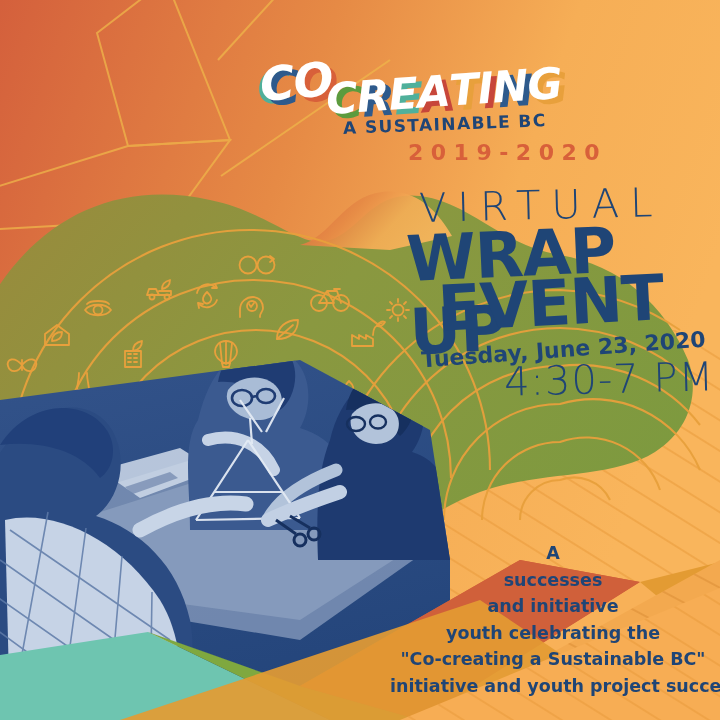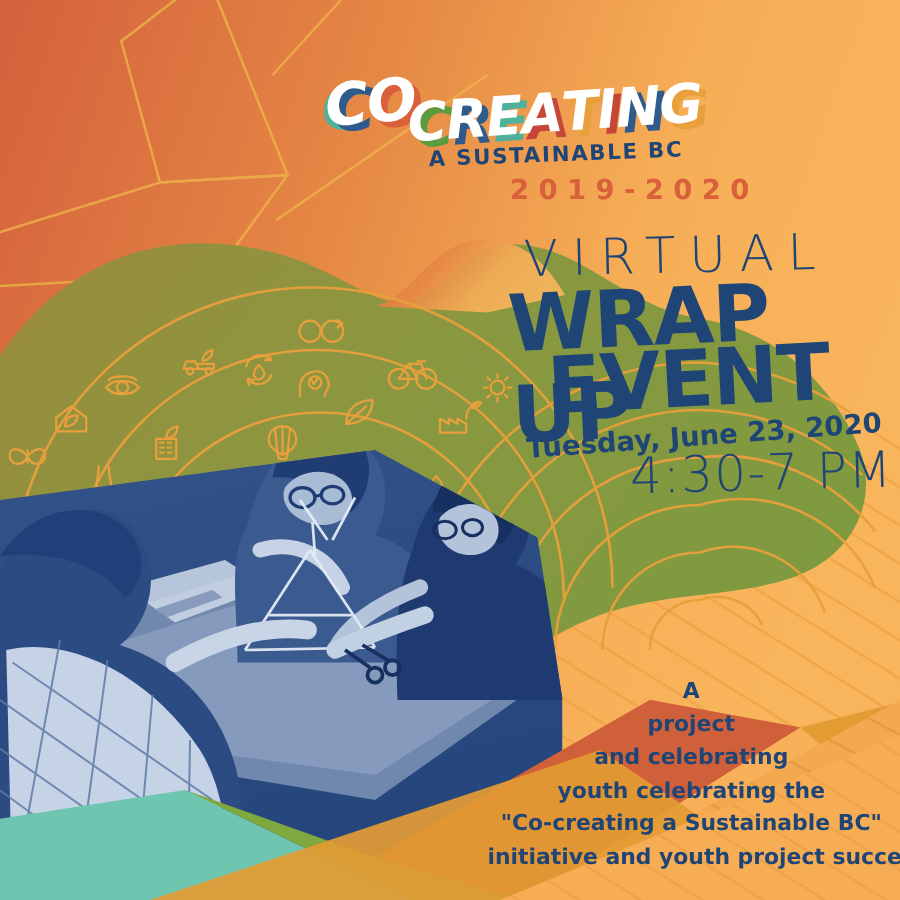--- a/index.html
+++ b/index.html
@@ -389,20 +389,20 @@
   <div class="txt" id="tagline">A SUSTAINABLE BC</div>
   <div class="txt" id="years">2019-2020</div>
   <div class="txt" id="virtual">VIRTUAL</div>
   <div class="txt" id="wrapup">WRAP UP</div>
   <div class="txt" id="eventline">EVENT</div>
   <div class="txt" id="date">Tuesday, June 23, 2020</div>
   <div class="txt" id="time">4:30-7 PM</div>
 
   <div class="txt" id="blurb">
     <div>A</div>
-    <div>project</div>
-    <div>and celebrating</div>
+    <div>successes</div>
+    <div>and initiative</div>
     <div>youth celebrating the</div>
     <div>"Co-creating a Sustainable BC"</div>
     <div>initiative and youth project successes.</div>
   </div>
 
 </div>
 
 </body></html>

